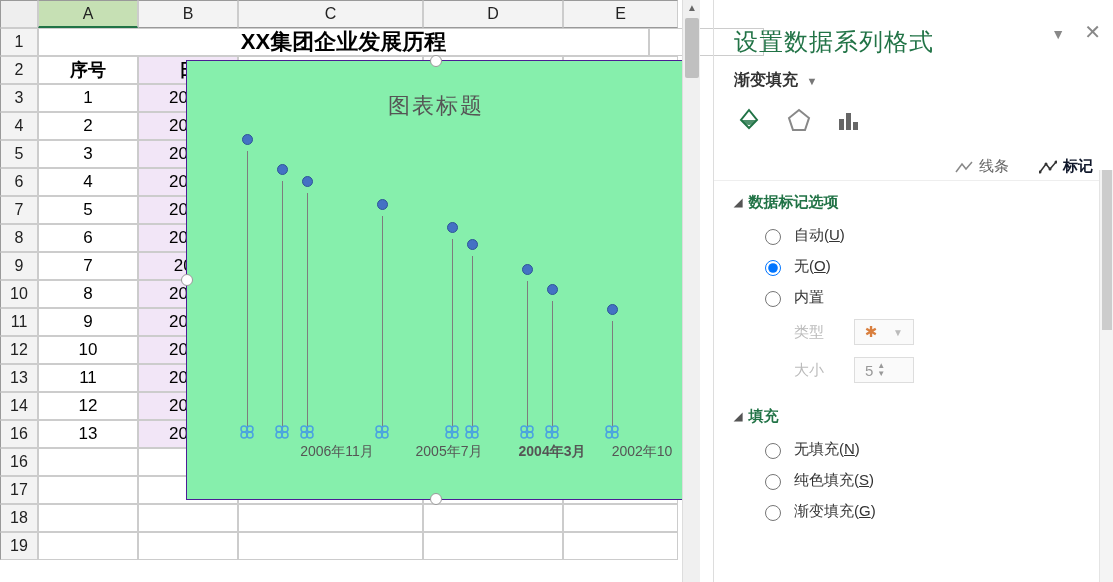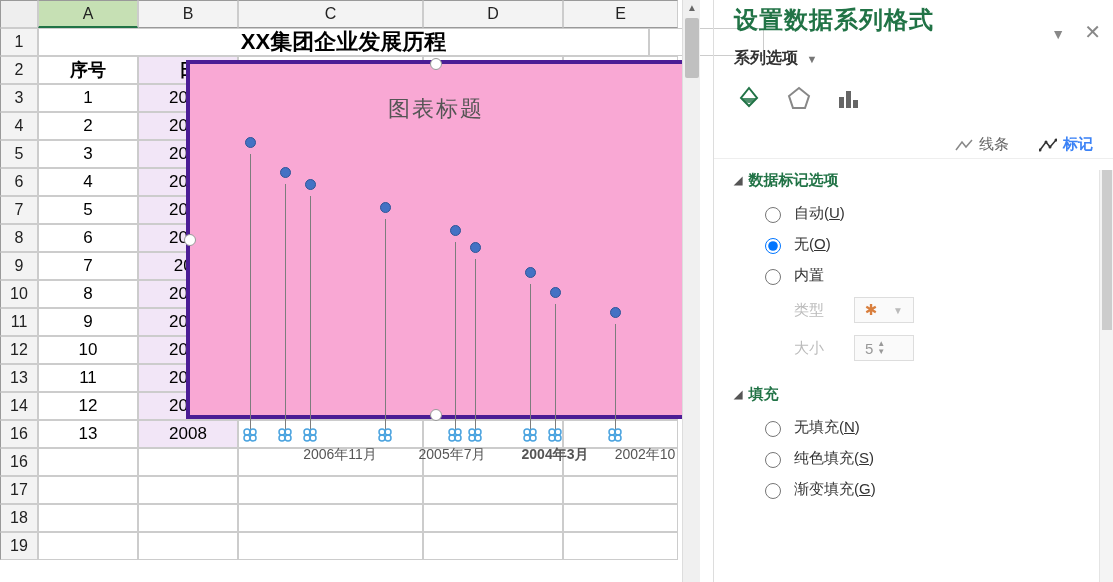--- a/index.html
+++ b/index.html
@@ -35,47 +35,47 @@
 .cell.colhd { font-weight:bold; font-size:18px;}
 .cell.selband { background:#f2e6f7; }
 .colA{width:100px;} .colB{width:100px;} .colC{width:185px;} .colD{width:140px;} .colE{width:115px;}
 
 
 .chart {
   position:absolute;
   left:186px;
   top:60px;
   width:500px;
-  height:359px;
-  background:#f9a8d4;
-  border:4px solid #4c1d95;
+  height:440px;
+  background:#86efac;
+  border:1px solid #4c1d95;
 }
 .chart-title{ text-align:center; font-size:22px; color:#555; margin-top:30px; letter-spacing:2px;}
 .chart .handle{ position:absolute; width:12px; height:12px; border:1px solid #999; border-radius:50%; background:#fff;}
 .chart .hn{left:50%; top:-6px; margin-left:-6px;}
 .chart .hs{left:50%; bottom:-6px; margin-left:-6px;}
 .chart .hw{left:-6px; top:50%; margin-top:-6px;}
 .plotarea{ position:absolute; left:40px; top:100px; width:430px; height:300px;}
 .stem{ position:absolute; bottom:30px; width:1px; background:#7d7d7d;}
 .dot{ position:absolute; width:11px; height:11px; border-radius:50%; background:#4472c4; border:1px solid #2e5597; transform:translate(-5px,-6px);}
 .basemark{ position:absolute; bottom:22px; width:14px; height:14px; transform:translateX(-7px);}
 .basemark svg{width:14px;height:14px;}
 .xlabel{ position:absolute; bottom:0; transform:translateX(-50%); font-size:14px; color:#555; white-space:nowrap;}
 
 
-.panel-title{ font-size:24px; color:#217346; padding:4px 20px 6px 20px; font-weight:bold; letter-spacing:1px;}
+.panel-title{ font-size:24px; color:#217346; padding:26px 20px 6px 20px; font-weight:normal; letter-spacing:1px;}
 .panel-close{ position:absolute; right:12px; top:20px; font-size:20px; color:#888; cursor:pointer;}
 .panel-dd{ position:absolute; right:48px; top:26px; color:#888;}
 .series-opt{ padding:6px 20px 8px 20px; font-size:16px; font-weight:bold; color:#333;}
 .series-opt .caret{font-size:11px; color:#777; margin-left:4px;}
 .iconrow{ padding:6px 20px 14px 20px; display:flex; gap:20px; align-items:center;}
 .iconbtn{ width:30px; height:30px; display:flex; align-items:center; justify-content:center; cursor:pointer;}
 .tabrow{ padding:8px 20px 4px 20px; display:flex; gap:30px; border-bottom:1px solid #eee;justify-content:flex-end;}
 .tab{ font-size:15px; color:#666; display:flex; align-items:center; gap:6px; cursor:pointer;}
-.tab.active{ font-weight:bold; color:#3b82f6;}
+.tab.active{ font-weight:bold; color:#0f172a;}
 .section{ padding:12px 20px 4px 20px;}
 .section-title{ font-size:15px; font-weight:bold; color:#217346; display:flex; align-items:center; gap:6px;}
 .section-title .tri{ font-size:11px; color:#555;}
 .radios{ padding:8px 0 2px 26px;}
 .radio{ display:flex; align-items:center; gap:10px; padding:6px 0; font-size:15px; color:#333;}
 .radio input{ width:16px; height:16px; }
 .radio u{ text-decoration:underline; }
 .subfield{ display:flex; align-items:center; gap:30px; padding:6px 0 6px 34px; font-size:15px; color:#999;}
 .subfield .val{ display:inline-flex; align-items:center; border:1px solid #ddd; background:#fafafa; padding:2px 10px; min-width:60px; height:26px; color:#999;}
 .subfield.disabled{ color:#bbb;}
@@ -344,21 +344,21 @@
     <div class="thumb" style="top:18px;"></div>
   </div>
 </div>
 
 <div class="right">
   <div class="panel-title">设置数据系列格式</div>
   <div class="panel-dd">▼</div>
   <div class="panel-close">✕</div>
 
   <div class="series-opt">
-    <span>系列选项</span>
+    <span>渐变填充</span>
     <span class="caret">▼</span>
   </div>
 
   <div class="iconrow">
     <div class="iconbtn">
       <svg width="28" height="28" viewBox="0 0 28 28">
           <path d="M14 4 L22 14 L14 22 L6 14 Z" fill="none" stroke="#217346" stroke-width="2"></path>
           <path d="M6 14 Q14 24 22 14" fill="#217346" opacity="0.8"></path>
         </svg>
     </div>

